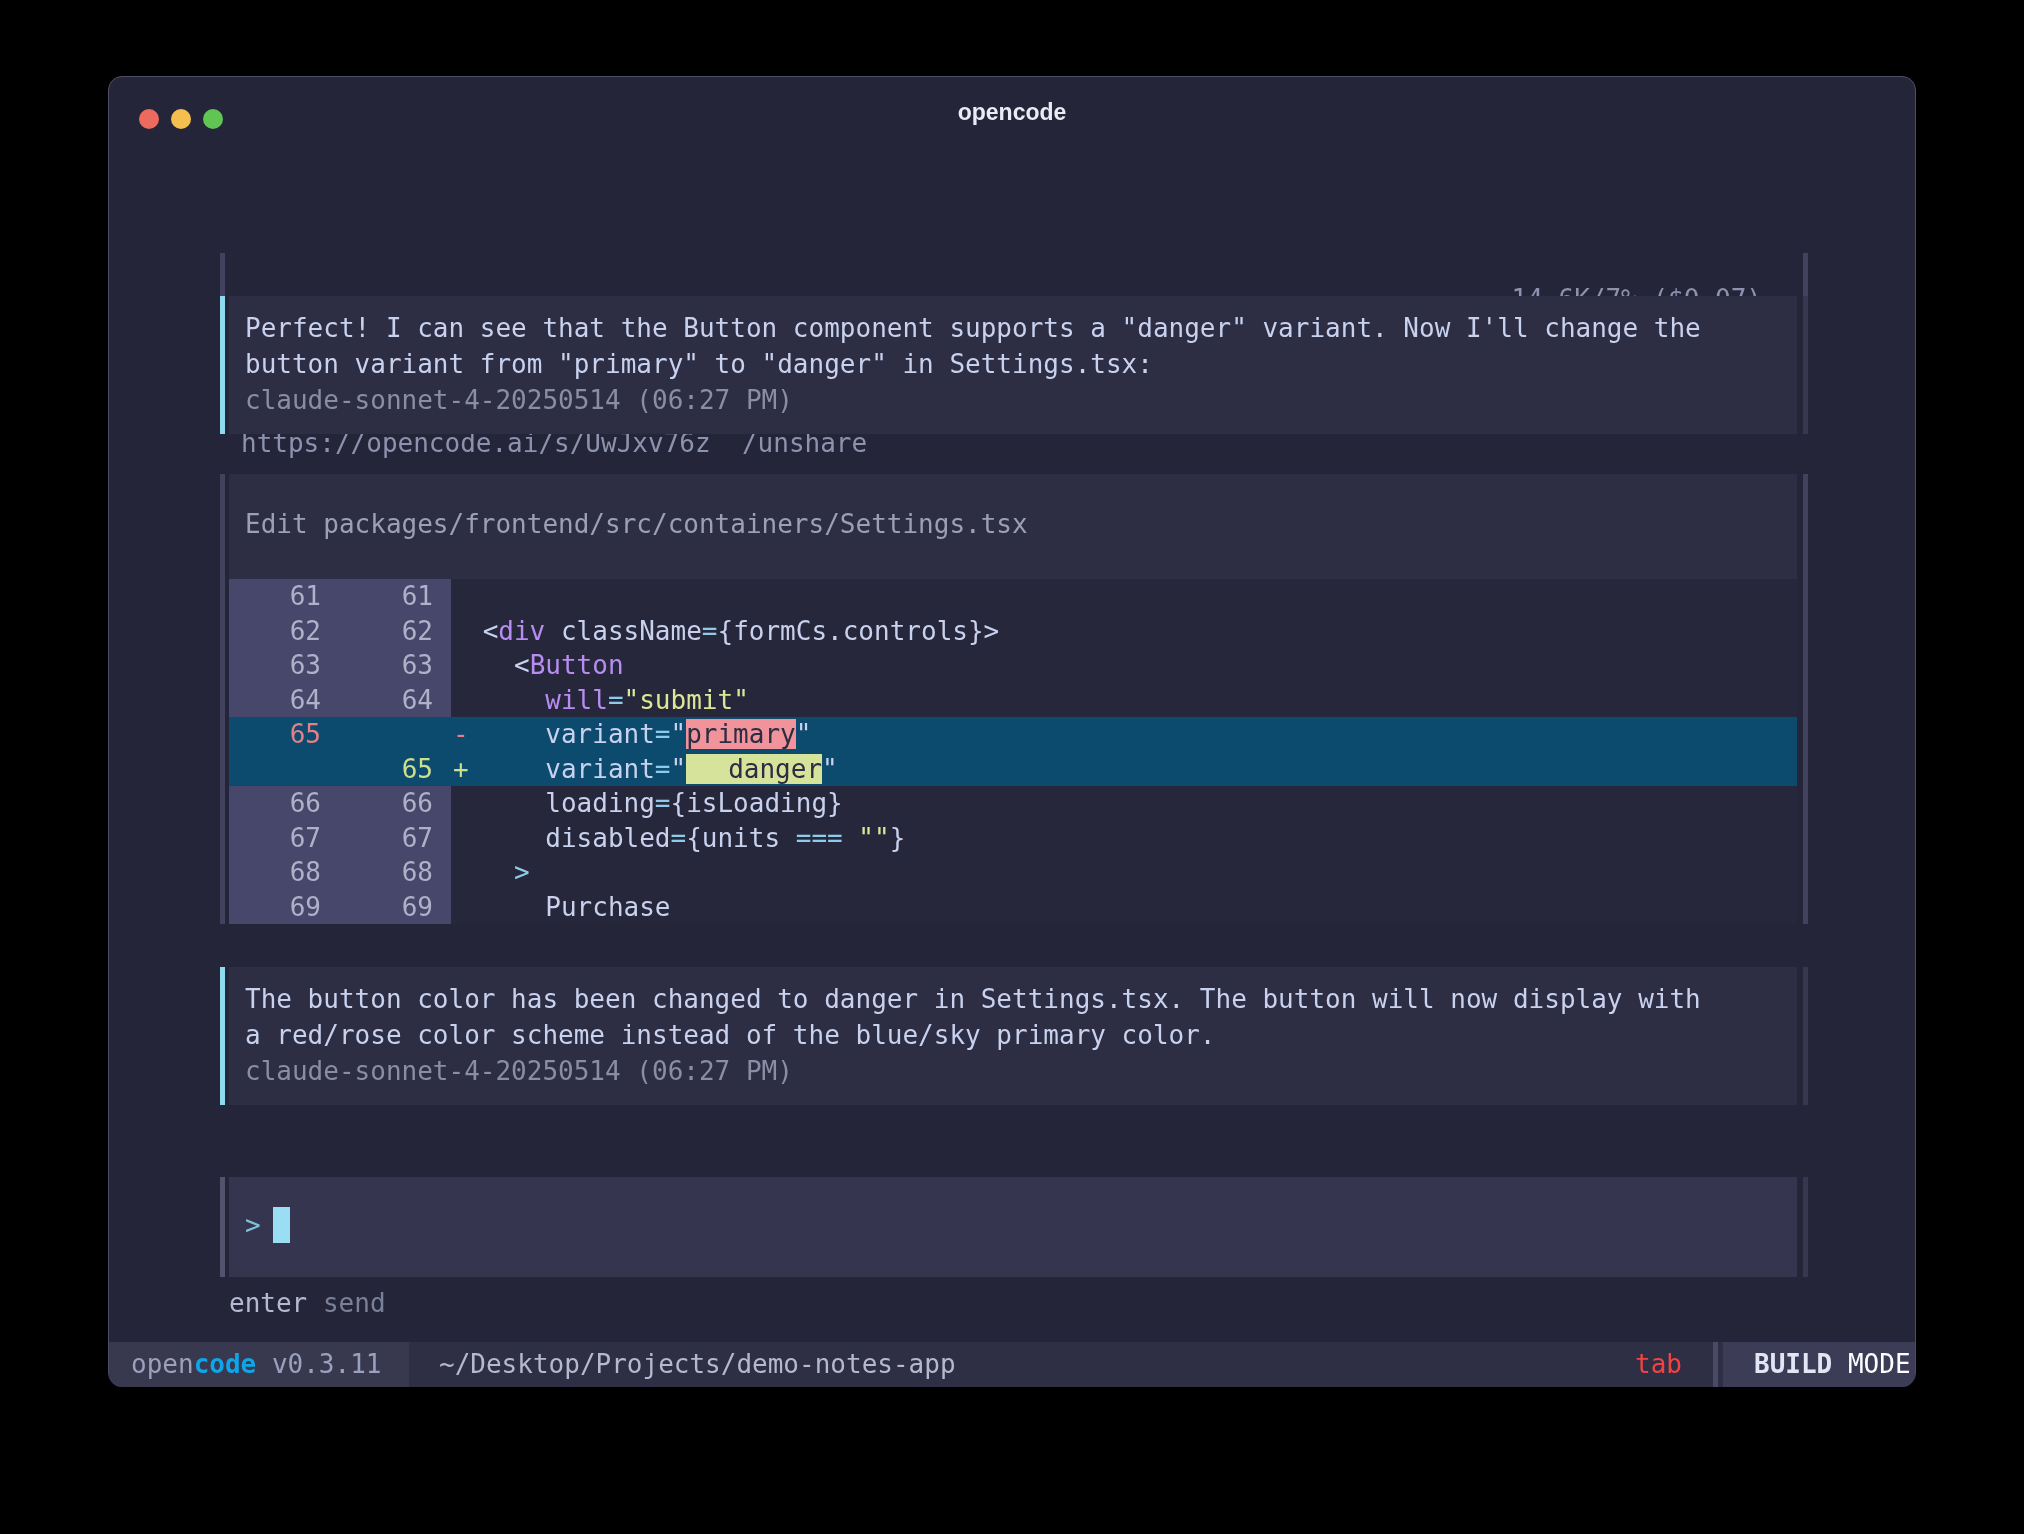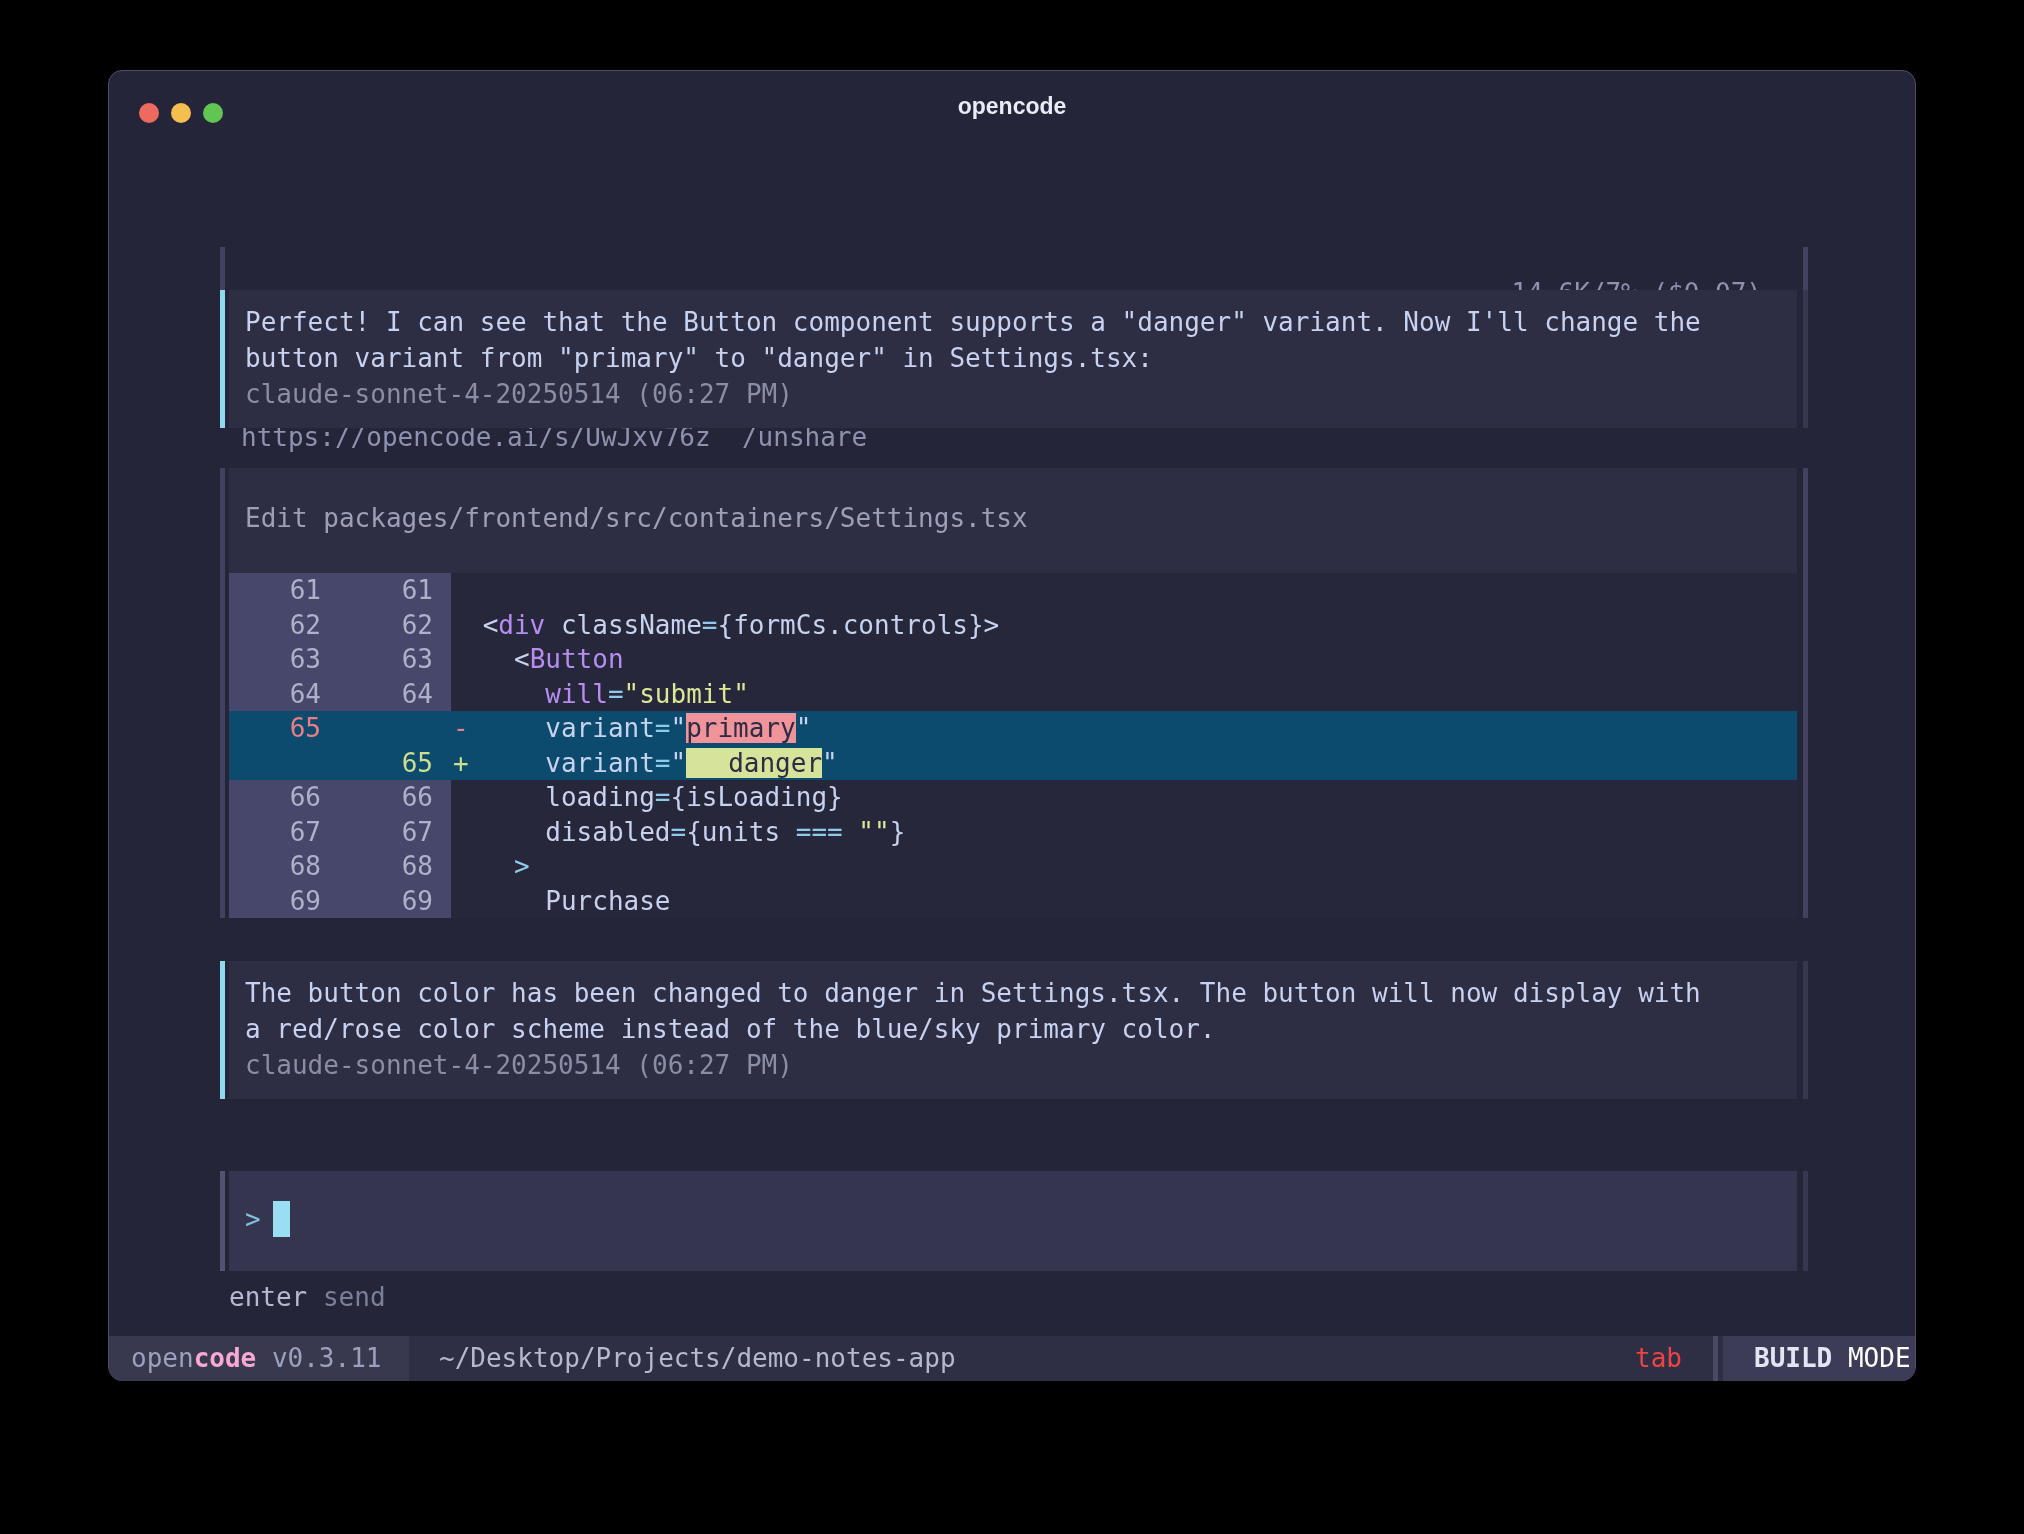--- a/index.html
+++ b/index.html
@@ -1,18 +1,18 @@
 <!DOCTYPE html>
 <html><head>
 <meta charset="utf-8">
 <style>
   html,body{margin:0;padding:0;background:#000;width:2024px;height:1534px;overflow:hidden;}
   *{box-sizing:border-box;}
   .window{
-    position:absolute;left:108px;top:70px;width:1808px;height:1311px;
+    position:absolute;left:108px;top:76px;width:1808px;height:1311px;
     background:#25253a;border:1px solid #4d4d66;border-radius:14px;
     font-family:"DejaVu Sans Mono",monospace;font-size:26px;color:#c8d2ee;
   }
   .traffic{position:absolute;top:32px;width:20px;height:20px;border-radius:50%;}
   .t-close{left:30px;background:#ed6a5e;}
   .t-min{left:62px;background:#f5bf4f;}
   .t-zoom{left:94px;background:#61c554;}
   .titlebar-title{
     position:absolute;top:22px;left:0;width:100%;text-align:center;
     font-family:"Liberation Sans",sans-serif;font-weight:bold;font-size:23px;color:#e9ebf5;
@@ -61,21 +61,21 @@
   .hints{position:absolute;top:1208px;left:120px;right:125px;line-height:36px;}
   .hint-left{float:left;}
   .hint-right{float:right;}
   .hint-strong{color:#b5bad2;}
   .hint-dim{color:#7b8099;}
 
   
   .statusbar{position:absolute;left:0;top:1265px;width:1806px;height:45px;background:#2e2e45;border-radius:0 0 13px 13px;line-height:45px;}
   .sb-left{position:absolute;left:0;top:0;width:300px;height:45px;background:#38384f;border-radius:0 0 0 13px;padding-left:22px;}
   .sb-open{color:#9ba1bd;}
-  .sb-code{color:#f9a8d4;font-weight:bold;}
+  .sb-code{color:#0ea5e9;font-weight:bold;}
   .sb-ver{color:#9ba1bd;}
   .sb-path{position:absolute;left:330px;top:0;color:#b4b9d0;}
   .sb-tab{position:absolute;right:233px;top:0;color:#ef4444;}
   .sb-divider{position:absolute;right:197px;top:0;width:5px;height:45px;background:#4a4a66;}
   .sb-mode{position:absolute;right:0;top:0;width:192px;height:45px;background:#3c3c56;border-radius:0 0 13px 0;padding-left:18px;}
   .sb-build{color:#e2e5f3;font-weight:bold;margin-left:13px;}
   .sb-modeword{color:#ffffff;}
 </style>
 </head>
 <body>

